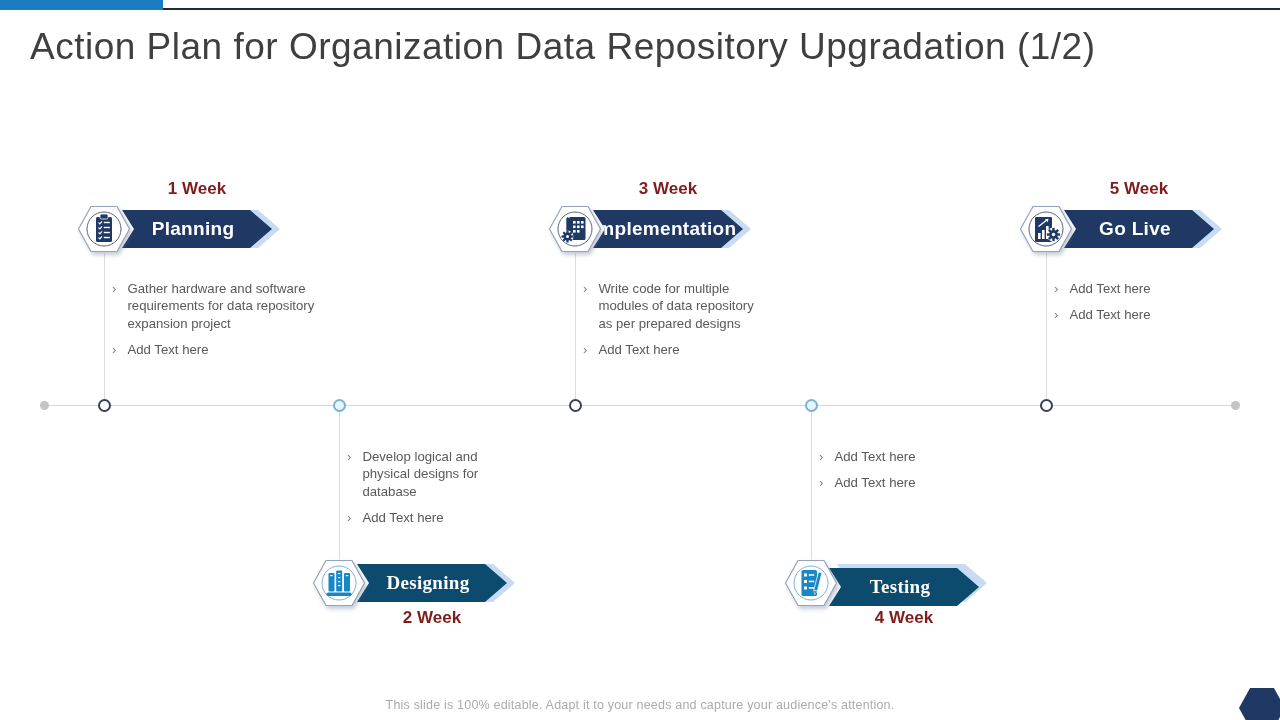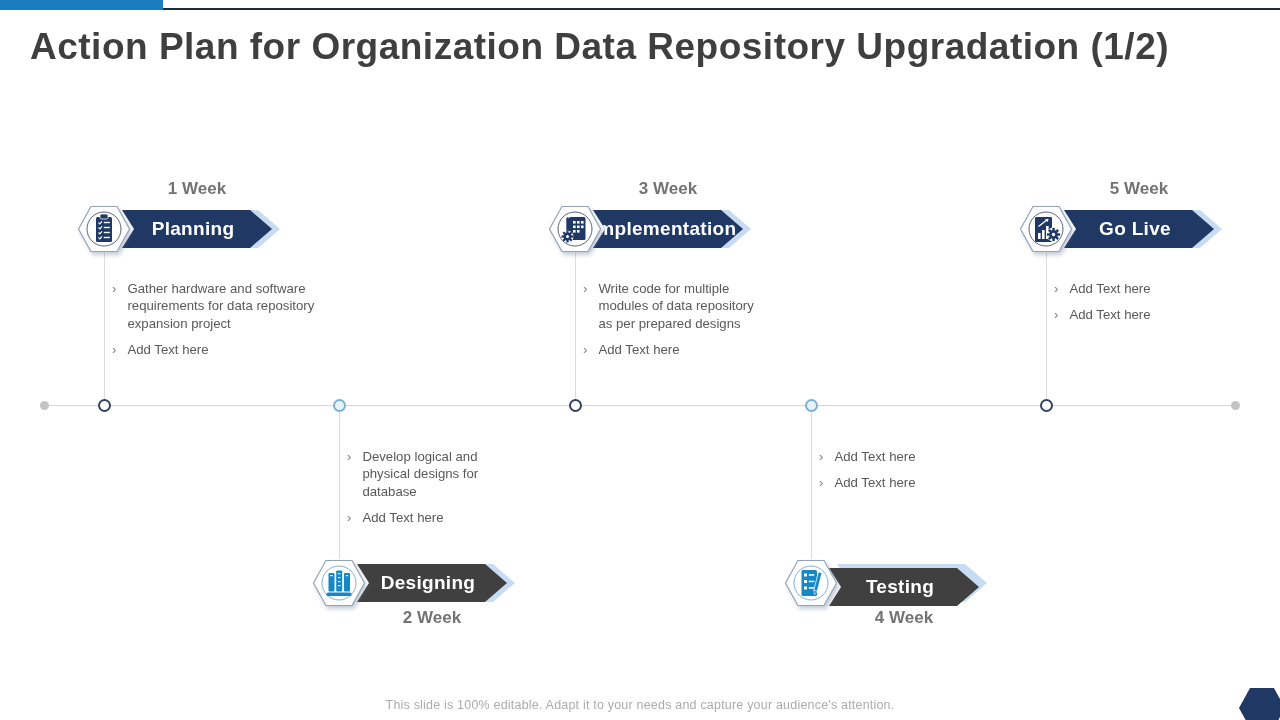--- a/index.html
+++ b/index.html
@@ -4,40 +4,40 @@
 <style>
   html,body{margin:0;padding:0;}
   .canvas{position:relative;width:1280px;height:720px;background:#ffffff;overflow:hidden;
           font-family:"Liberation Sans",sans-serif;}
 
   
   .topbar-accent{position:absolute;left:0;top:0;width:163px;height:10px;background:#1C7CC0;}
   .topbar-line{position:absolute;left:163px;top:8px;width:1117px;height:2px;background:#1d2a38;}
 
   
-  .title{position:absolute;left:30px;top:26px;font-size:37px;font-weight:700;color:#3f3f3f;
+  .title{position:absolute;left:30px;top:26px;font-size:37px;font-weight:400;color:#3f3f3f;
          letter-spacing:.5px;white-space:nowrap;}
   .subtitle{position:absolute;left:30px;top:77px;width:1178px;font-size:12.8px;line-height:1.55;
             color:#595959;text-align:justify;}
 
   
   .timeline-line{position:absolute;left:44px;top:405px;width:1192px;height:1px;background:#d6d6d6;}
   .timeline-dot{position:absolute;top:401px;width:9px;height:9px;border-radius:50%;background:#c4c4c4;}
   .dot-left{left:40px;} .dot-right{left:1231px;}
   .connector{position:absolute;width:1px;background:#dbdbdb;}
   .node{position:absolute;width:9px;height:9px;border-radius:50%;background:#fff;border:2px solid #33415c;}
   .node.blue{border-color:#79b1d6;background:#e9f3fb;}
 
   
-  .week{position:absolute;width:150px;text-align:center;font-size:17px;font-weight:bold;color:#737373;}
+  .week{position:absolute;width:150px;text-align:center;font-size:17px;font-weight:bold;color:#7f1d1d;}
   .banner,.banner-pale{position:absolute;height:38px;width:150px;
       clip-path:polygon(0 0,calc(100% - 22px) 0,100% 50%,calc(100% - 22px) 100%,0 100%,12px 50%);}
   .banner{color:#fff;font-weight:bold;font-size:19px;letter-spacing:.3px;display:flex;
           align-items:center;justify-content:center;padding:0 16px 0 8px;box-sizing:border-box;}
-  .banner.navy{background:#1F3864;} .banner.blue{background:#404040;}
+  .banner.navy{background:#1F3864;} .banner.blue{background:#0c4a6e;font-family:Liberation Serif, serif;}
   .banner-pale{background:#C7DBF2;}
   .hexwrap{position:absolute;width:54px;height:48px;filter:drop-shadow(2px 3px 2px rgba(90,110,140,.35));}
   .hexwrap svg{display:block;width:54px;height:48px;}
 
   .bullets{position:absolute;list-style:none;margin:0;padding:0;}
   .bullets li{display:flex;gap:11px;margin-bottom:9px;font-size:13.2px;line-height:1.32;color:#595959;}
   .bullets .marker{color:#7f7f7f;flex:0 0 auto;}
 
   
   .p-week{left:122px;top:179px;}   .p-hex{left:77px;top:205px;}   .p-pale{left:130px;top:210px;}

